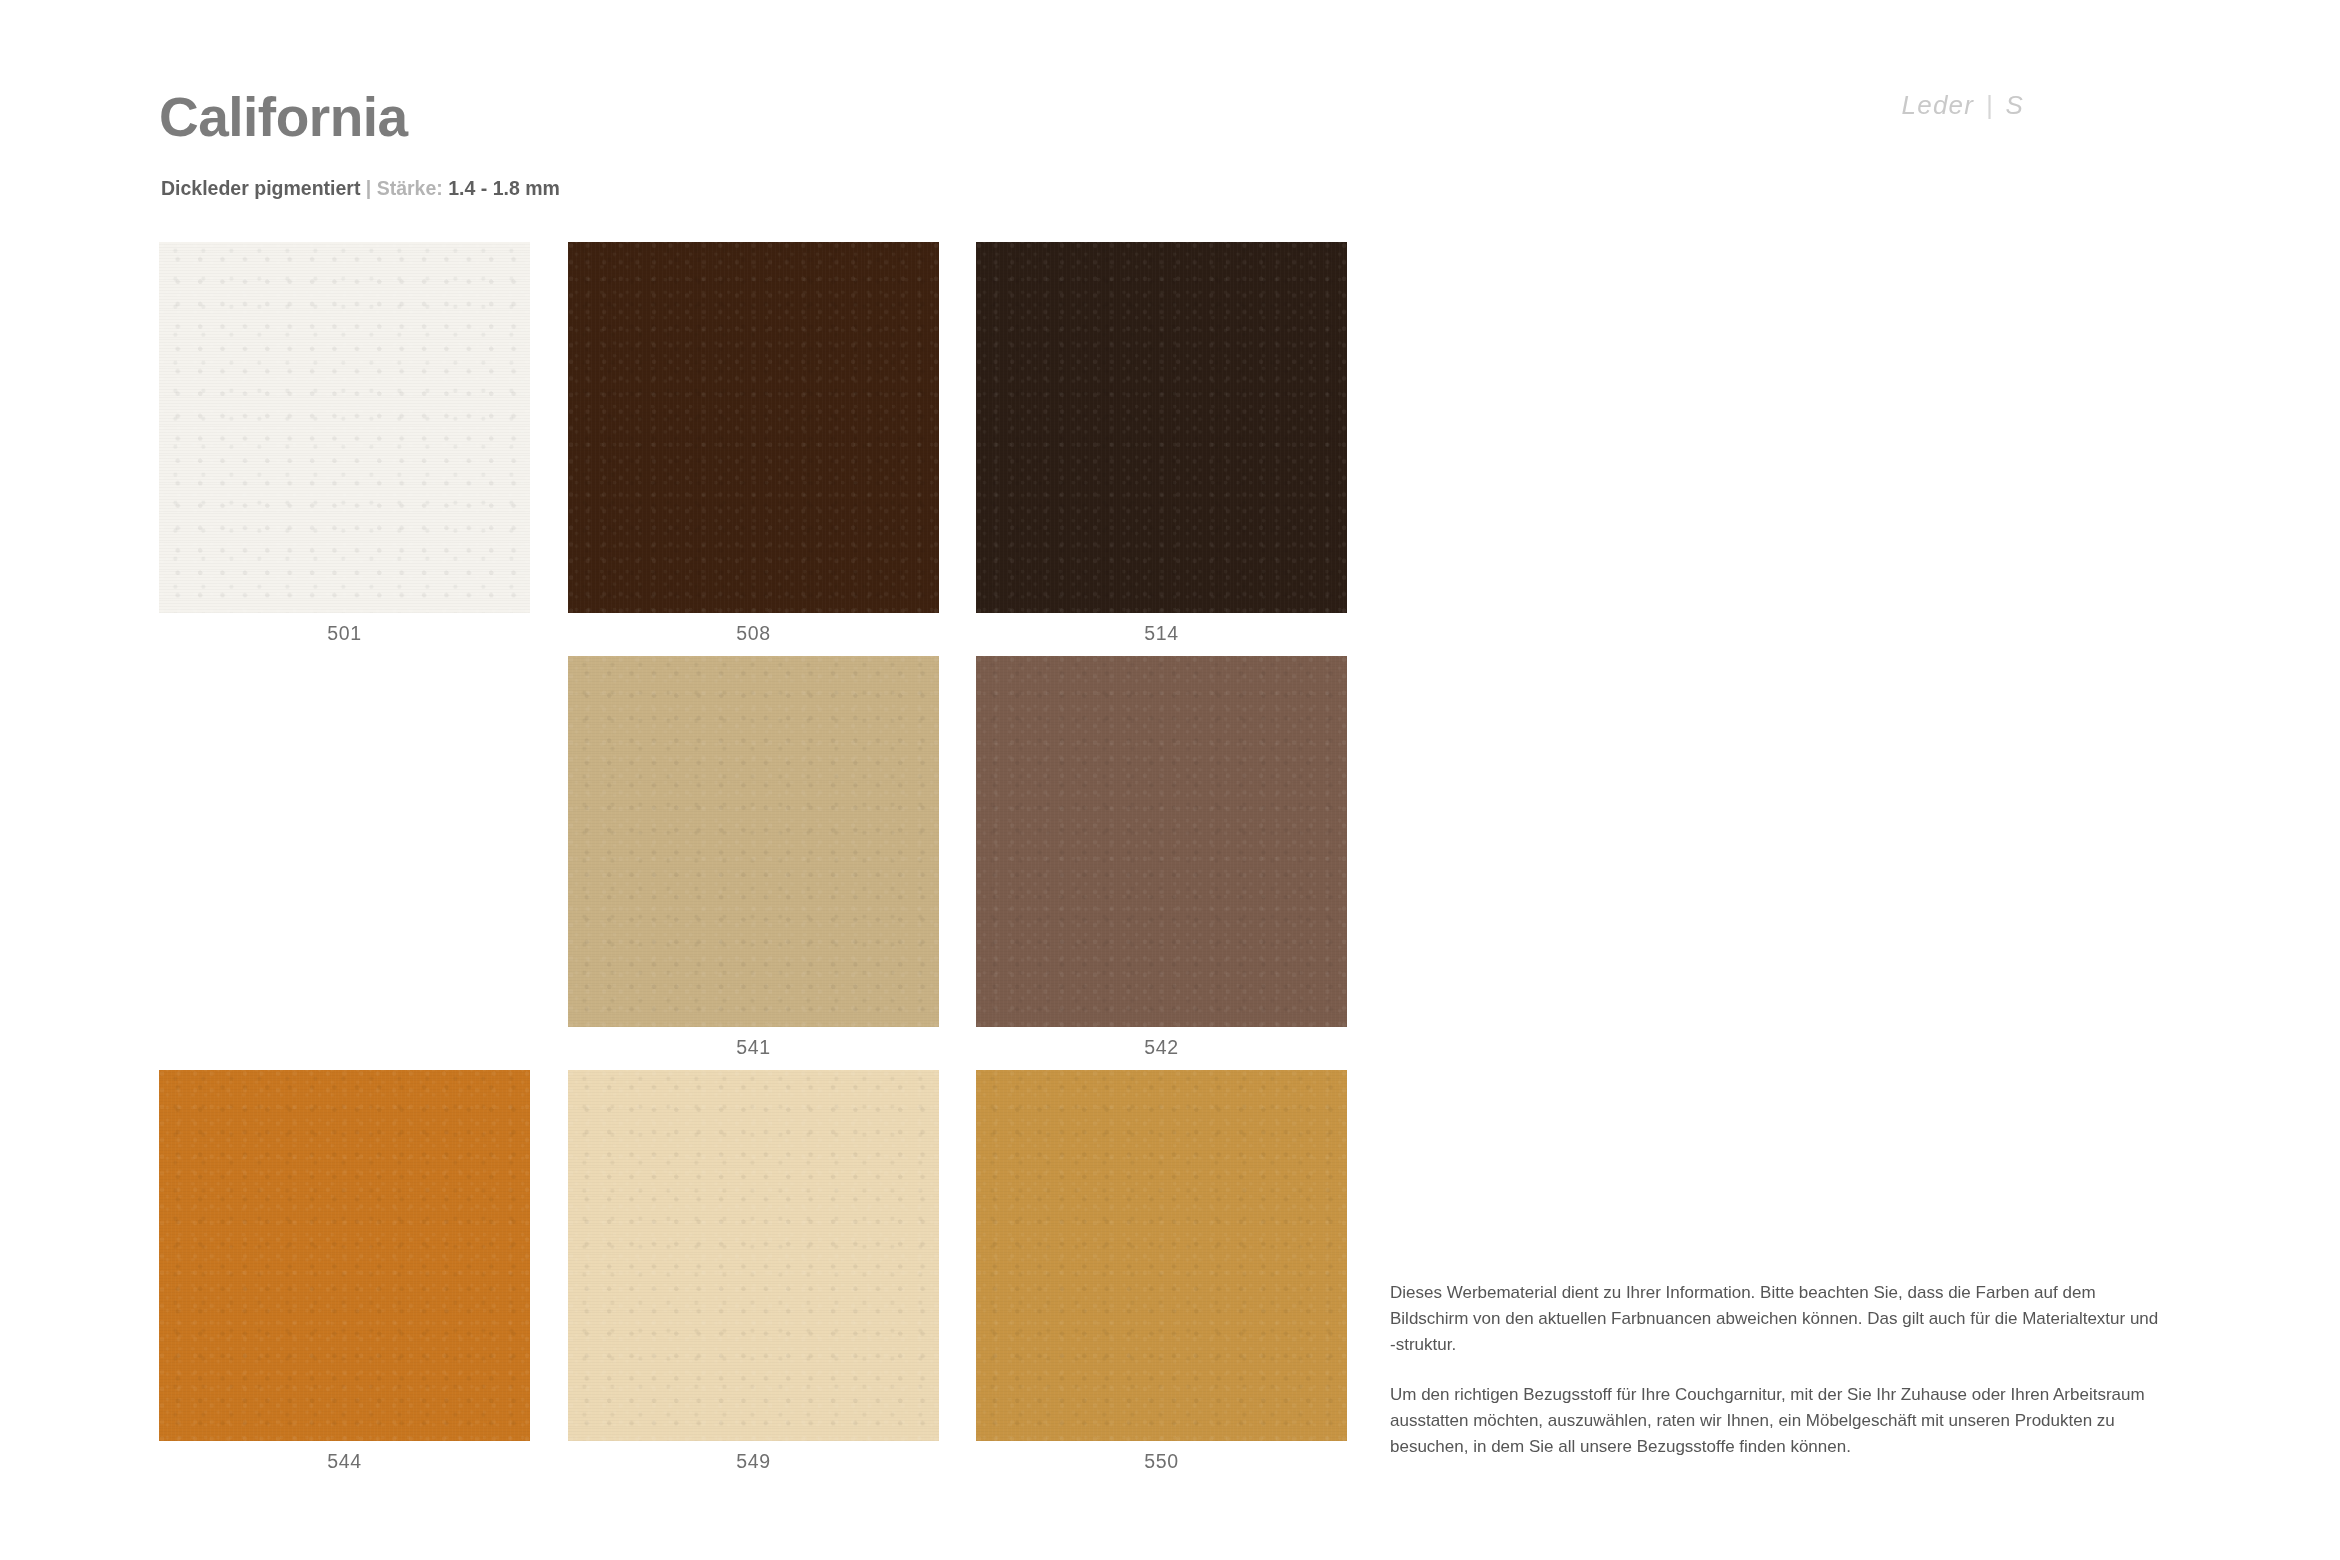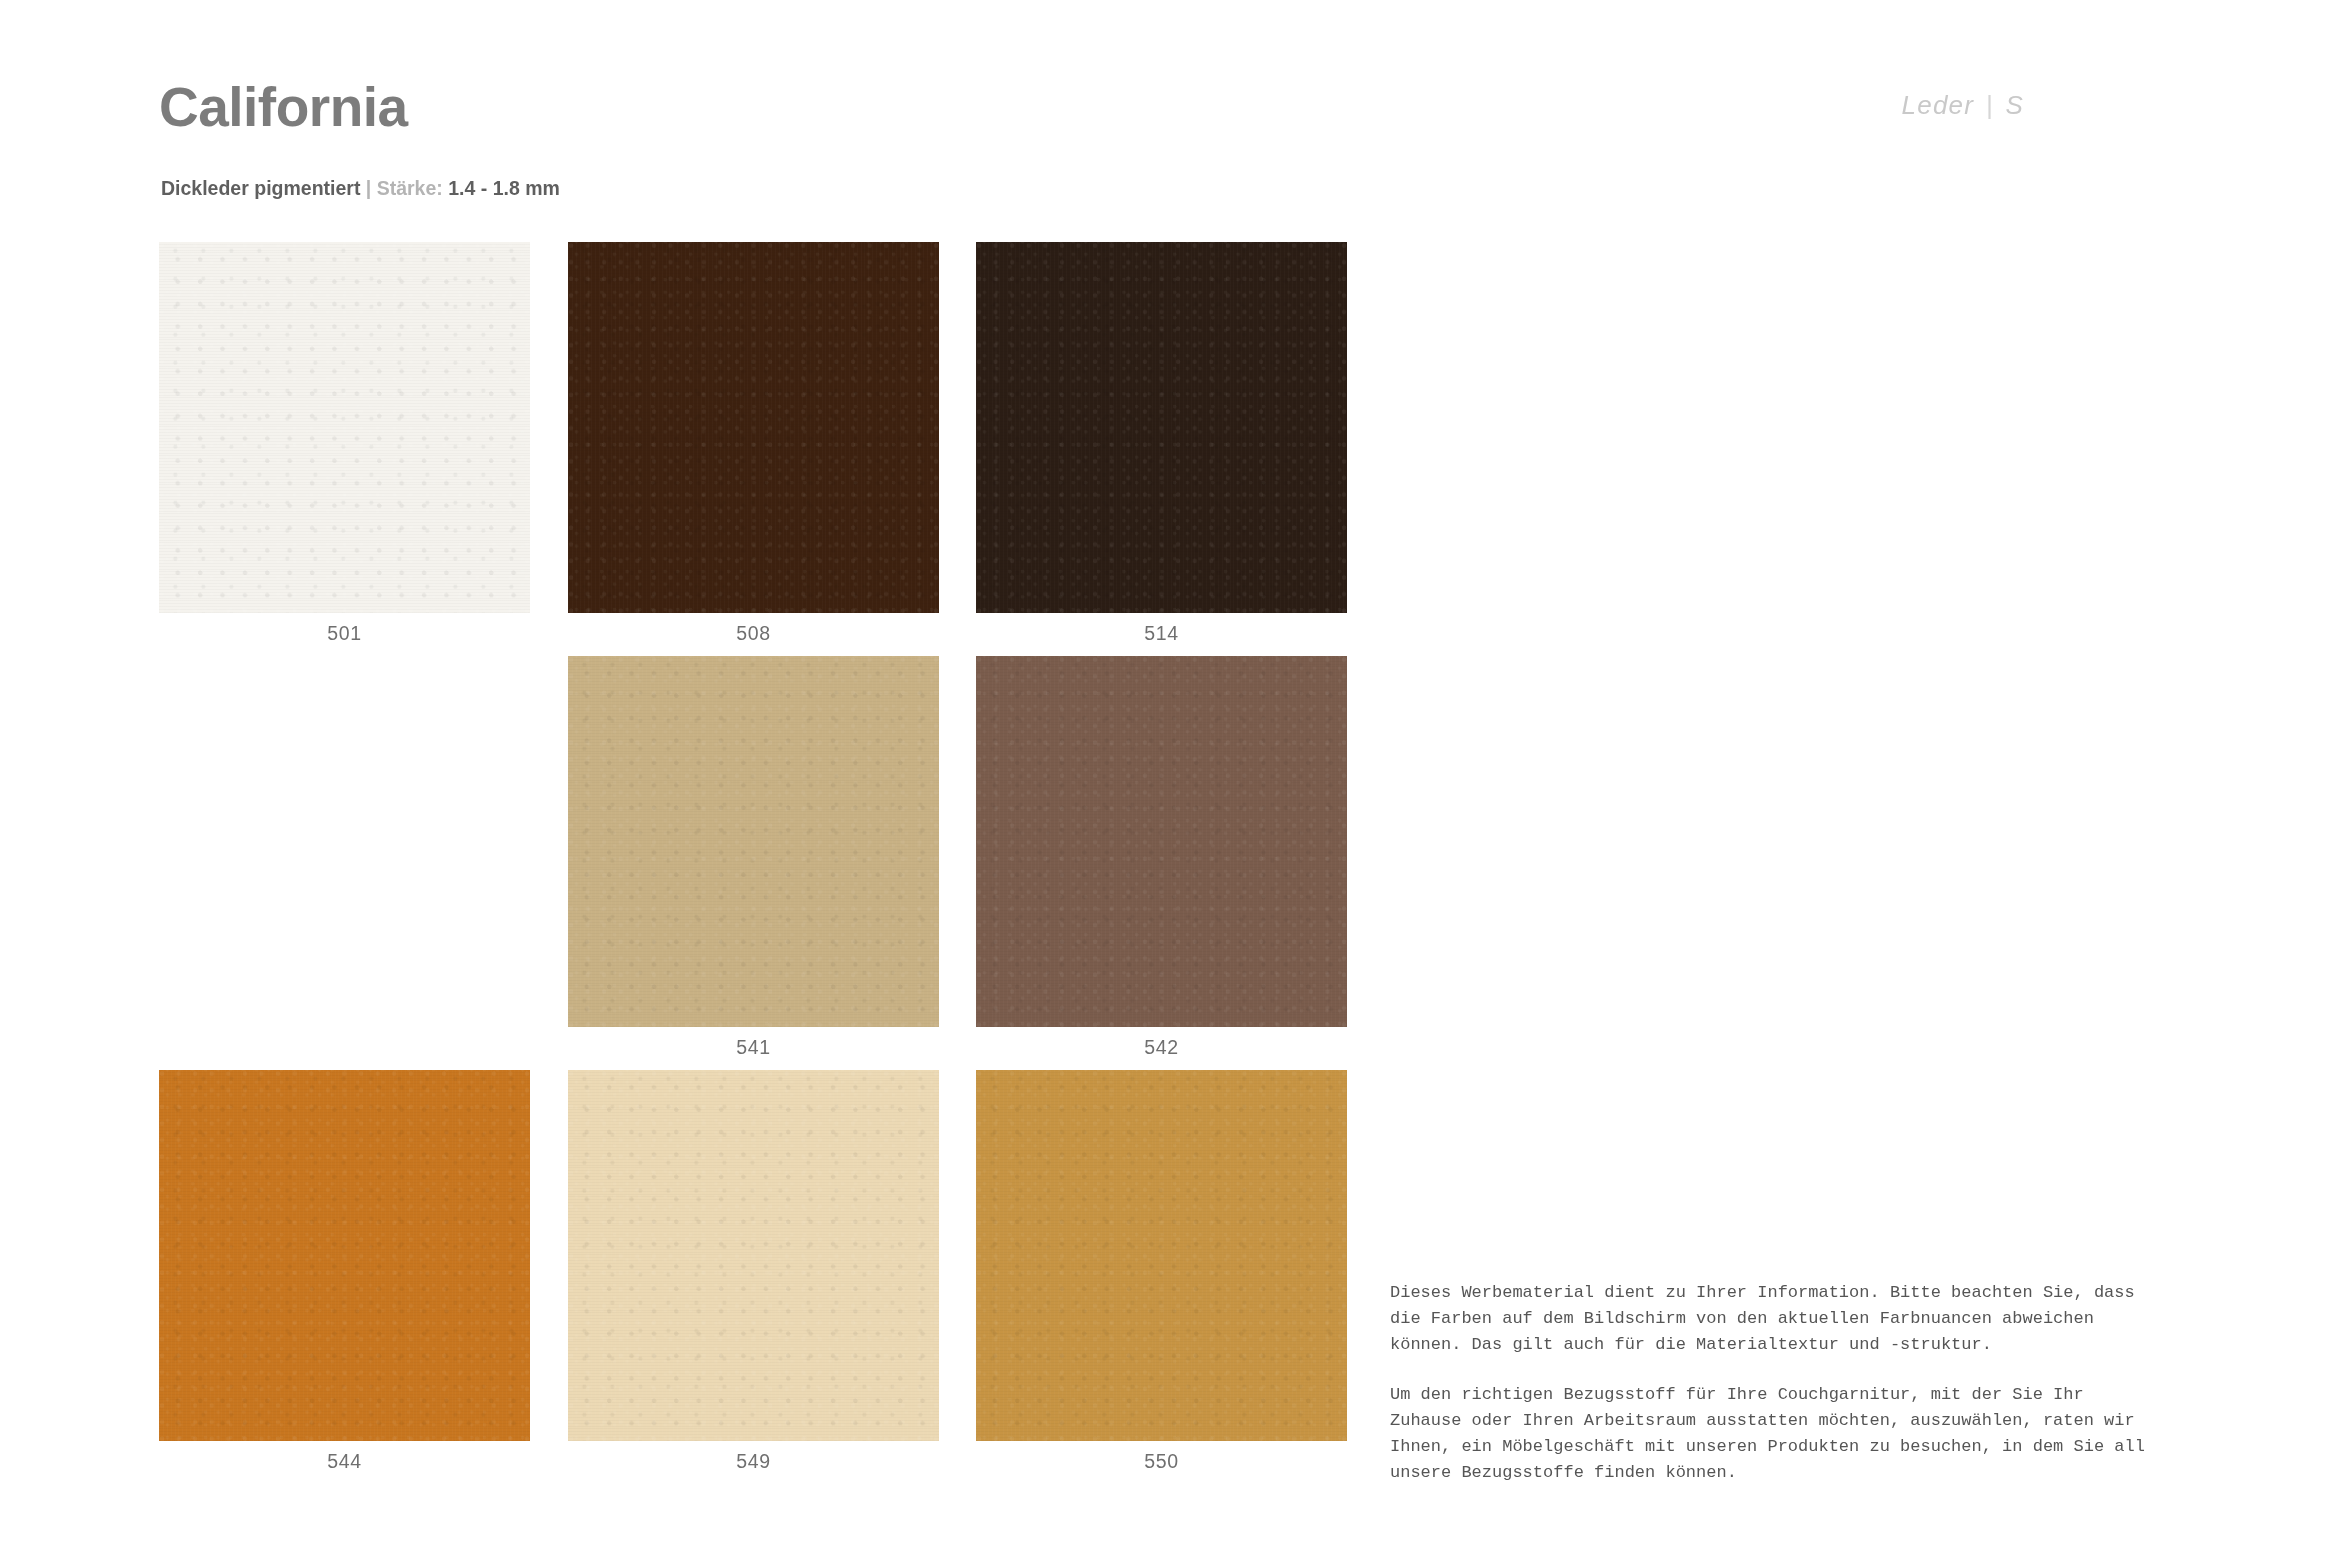--- a/index.html
+++ b/index.html
@@ -28,21 +28,21 @@
     position: absolute;
     left: 159px;
     top: 74px;
     width: 2023px;
     height: 137px;
   }
 
   .title {
     position: absolute;
     left: 0;
-    top: 6px;
+    top: 16px;
     font-size: 55px;
     font-weight: 700;
     letter-spacing: -0.5px;
     color: #7c7c7c;
     line-height: 1;
     white-space: nowrap;
   }
 
   .subtitle {
     position: absolute;
@@ -152,21 +152,20 @@
   
   .disclaimer {
     position: absolute;
     left: 1390px;
     top: 1280px;
     width: 770px;
     font-size: 17px;
     line-height: 1.52;
     color: #555555;
     font-weight: 400;
-    font-family: Liberation Mono, monospace;
   }
 
   .disclaimer p {
     margin: 0;
   }
 
   .disclaimer p + p {
     margin-top: 25px;
   }
 </style>

